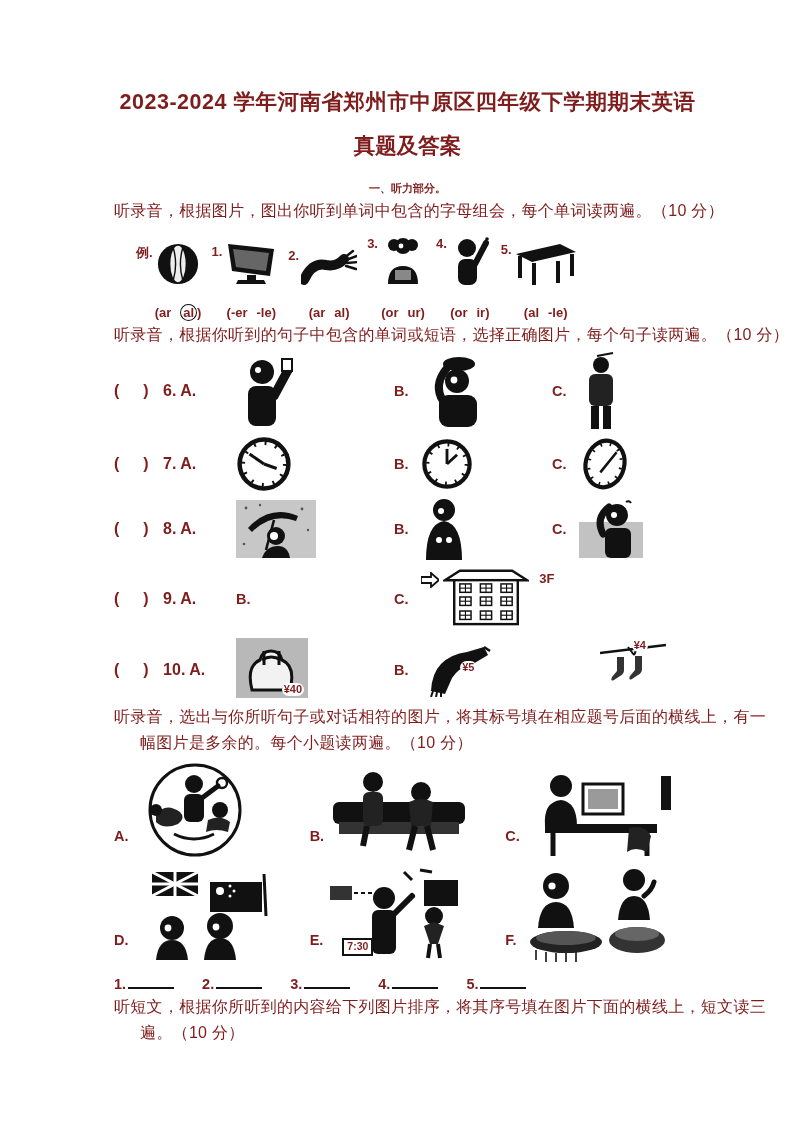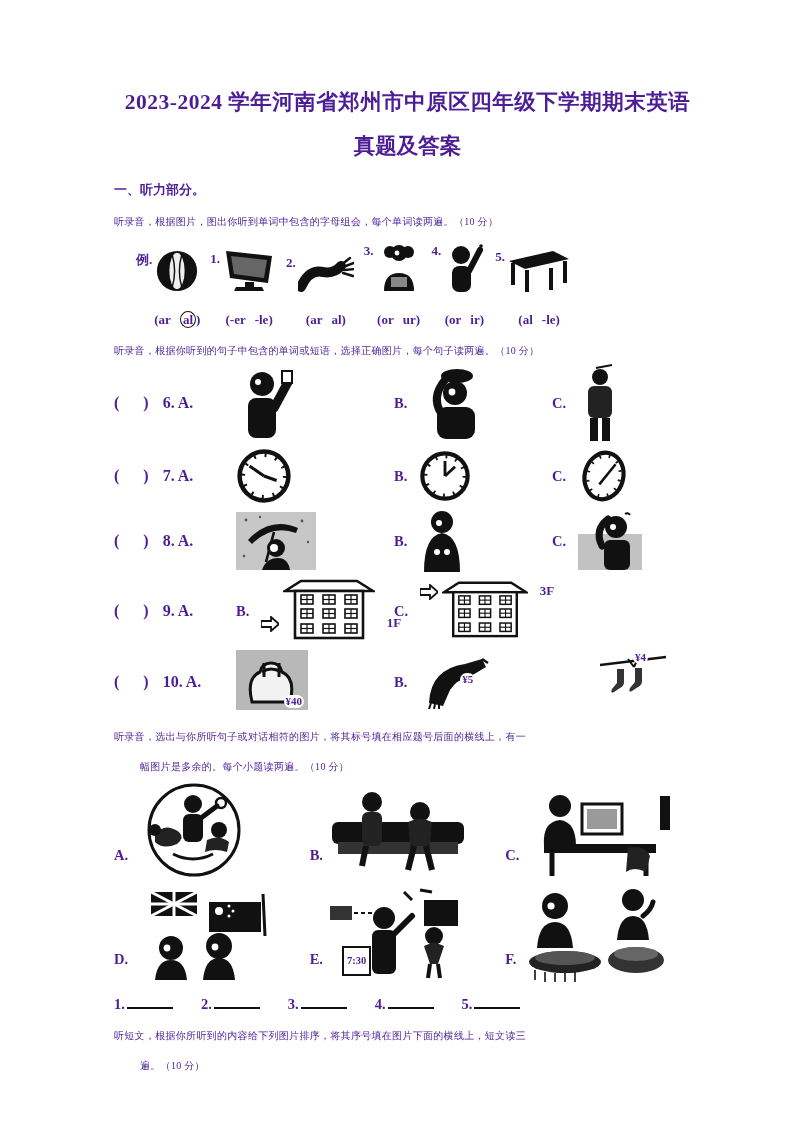--- a/index.html
+++ b/index.html
@@ -1,26 +1,26 @@
 <!DOCTYPE html>
 <html><head>
 <meta charset="utf-8">
 <style>
   * { margin:0; padding:0; box-sizing:border-box; }
   html,body { background:#ffffff; }
   .page {
     width:793px; height:1122px; margin:0 auto; background:#fff;
-    font-family:Liberation Serif, serif; color:#4c1d95;
+    font-family:Liberation Sans, sans-serif; color:#7f1d1d;
     padding:92px 92px 0 114px; position:relative; overflow:hidden;
   }
   .title { text-align:center; font-weight:bold; font-size:21.5px; line-height:1; }
   .title .l1 { display:block; margin-bottom:22px; letter-spacing:0.5px; }
   .title .l2 { display:block; }
-  .sec-head { font-weight:bold; font-size:13px; margin-top:24px; }
-  p.instr { font-size:10px; margin-top:16px; letter-spacing:0.3px; white-space:nowrap; }
+  .sec-head { font-weight:bold; font-size:11px; margin-top:24px;text-align:center; }
+  p.instr { font-size:16px; margin-top:5px; letter-spacing:0.3px; white-space:nowrap; }
   p.instr.indent { margin-left:26px; }
 
   
   .t1row { display:flex; align-items:flex-end; margin:12px 0 0 22px; gap:10px; }
   .t1item { display:flex; align-items:flex-start; }
   .t1label { font-weight:bold; font-size:13px; margin:2px 2px 0 0; }
   .t1body { display:flex; flex-direction:column; align-items:center; }
   .opts { font-weight:bold; font-size:13px; white-space:nowrap; margin-top:19px; }
   .osp { display:inline-block; width:9px; }
   .circ { border:1.6px solid #111; border-radius:50%; padding:0 2px; }
@@ -40,21 +40,21 @@
   .fl-top { top:6px;text-align:right; } .fl-mid { top:22px; } .fl-bot { top:38px; }
   .pr { position:relative; }
   .price { position:absolute; font-weight:bold; font-size:11px; background:#fff; border-radius:7px; padding:0 2px; line-height:1.2; }
 
   
   .p3row { display:flex; margin-top:8px; align-items:flex-end; }
   .p3cell { flex:0 0 33.33%; display:flex; align-items:flex-end; gap:5px; }
   .p3lbl { font-weight:bold; font-size:14.5px; margin-bottom:14px; }
   .scene { position:relative; line-height:0; }
   .sign { position:absolute; left:14px; bottom:6px; border:2px solid #111; background:#fff;
-          font-weight:bold; font-size:10.5px; line-height:1.3; padding:6px 3px; }
+          font-weight:bold; font-size:10.5px; line-height:1.3; padding:0 3px; }
   .blanks { display:flex; margin-top:14px; gap:28px; font-weight:bold; font-size:14.5px; }
   .bitem { white-space:nowrap; }
   .bline { display:inline-block; width:46px; border-bottom:2px solid #111; height:13px; margin-left:2px; }
 </style>
 </head>
 <body>
 
 <svg width="0" height="0" style="position:absolute" aria-hidden="true">
   <defs>
     <g id="win">
@@ -326,39 +326,20 @@
     </div>
   </div>
 
   <div class="qrow">
     <div class="qpre">
       <span>(</span><span class="pgap"></span><span>)</span>
       <span class="qnum">9. A.</span>
     </div>
     <div class="qcell">
       <span class="optlbl">B.</span>
-      <span class="bldg pr">
-        <span class="barrow fl-bot"><svg width="18" height="16" viewBox="0 0 18 16">
-              <use href="#rarrow"></use>
-            </svg></span>
-        <svg width="92" height="62" viewBox="0 0 92 62">
-            <path d="M2 13 L18 3 H74 L90 13 Z" fill="#fff" stroke="#111" stroke-width="2.6"></path>
-            <rect x="12" y="13" width="68" height="47" fill="#fff" stroke="#111" stroke-width="2.6"></rect>
-            <use href="#win" x="18" y="17"></use>
-            <use href="#win" x="40" y="17"></use>
-            <use href="#win" x="62" y="17"></use>
-            <use href="#win" x="18" y="31"></use>
-            <use href="#win" x="40" y="31"></use>
-            <use href="#win" x="62" y="31"></use>
-            <use href="#win" x="18" y="46"></use>
-            <use href="#win" x="40" y="46"></use>
-            <use href="#win" x="62" y="46"></use>
-          </svg>
-        <span class="blabel fl-bot">1F</span>
-      </span>
     </div>
     <div class="qcell">
       <span class="optlbl">C.</span>
       <span class="bldg pr">
         <span class="barrow fl-top"><svg width="18" height="16" viewBox="0 0 18 16">
               <use href="#rarrow"></use>
             </svg></span>
         <svg width="86" height="62" viewBox="0 0 92 62">
             <path d="M2 13 L18 3 H74 L90 13 Z" fill="#fff" stroke="#111" stroke-width="2.6"></path>
             <rect x="12" y="13" width="68" height="47" fill="#fff" stroke="#111" stroke-width="2.6"></rect>

